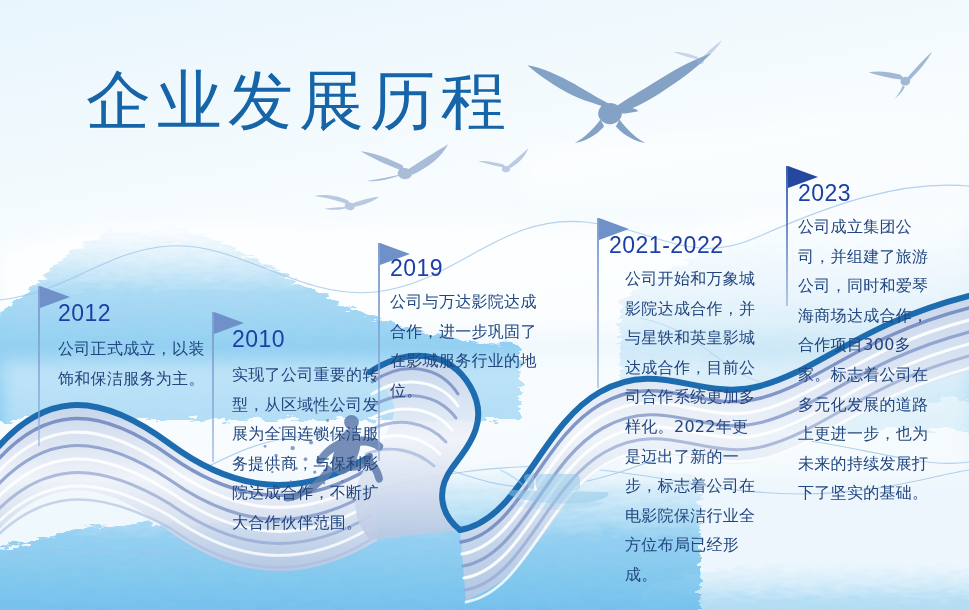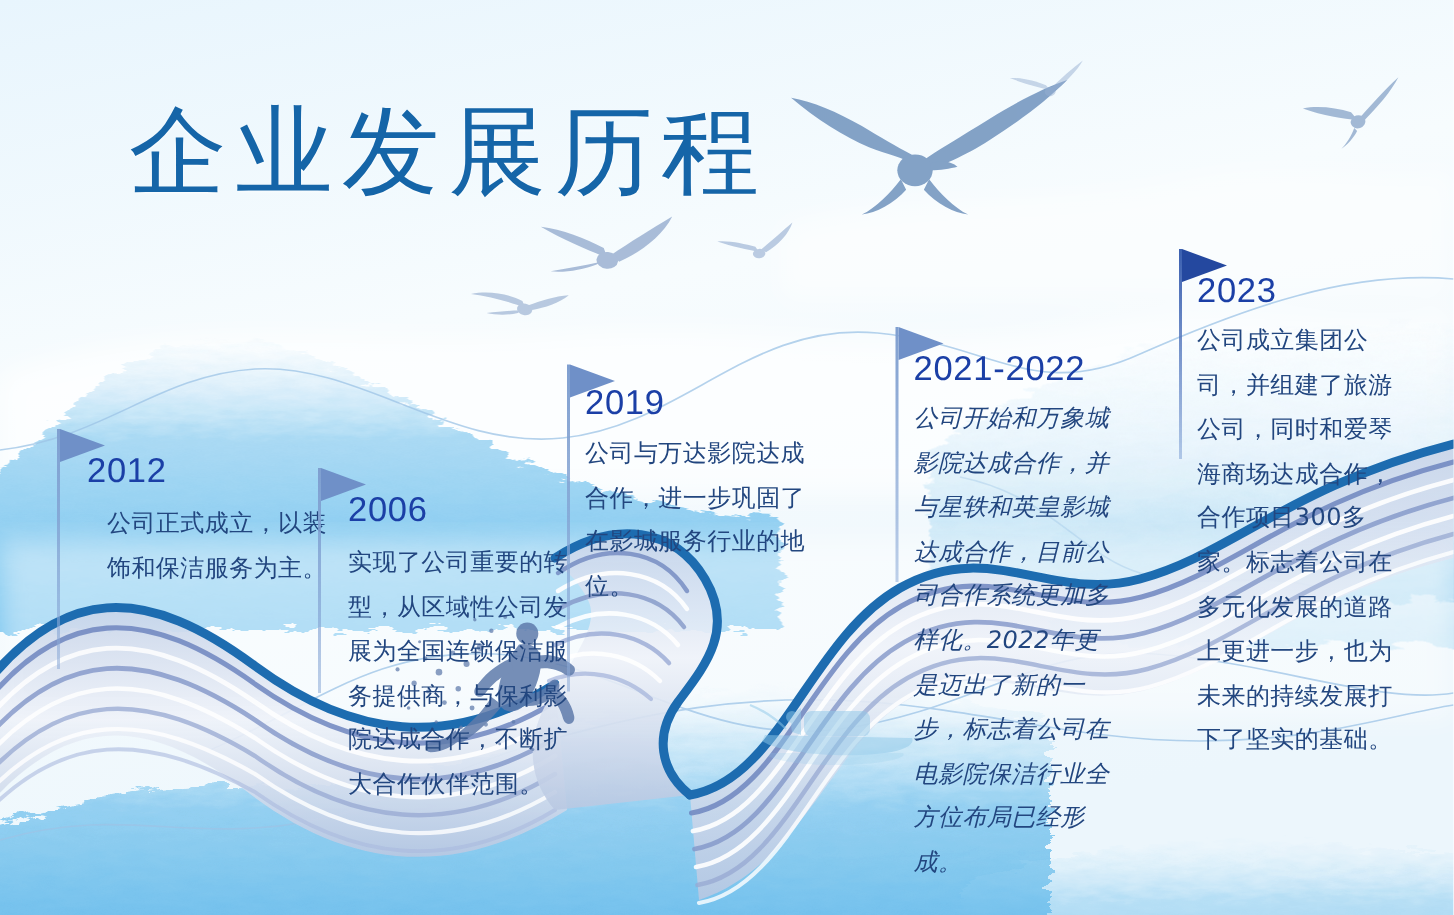--- a/index.html
+++ b/index.html
@@ -75,33 +75,33 @@
     font-size: 16px;
     line-height: 1.85;
     color: #22467f;
     letter-spacing: .3px;
     font-family: "DejaVu Sans", "Liberation Sans", sans-serif;
   }
   
   .m0 { left: 38px;  top: 286px; }
   .m0 .ms-pole    { height: 160px; }
   .m0 .ms-year    { left: 20px;  top: 14px; }
-  .m0 .ms-body    { left: 20px;  top: 48px; width: 160px; text-align: right; }
+  .m0 .ms-body    { left: 20px;  top: 48px; width: 160px; }
   .m1 { left: 212px; top: 312px; }
   .m1 .ms-pole    { height: 150px; }
   .m1 .ms-year    { left: 20px;  top: 14px; }
   .m1 .ms-body    { left: 20px;  top: 48px; width: 148px; }
   .m2 { left: 378px; top: 243px; }
   .m2 .ms-pole    { height: 218px; }
   .m2 .ms-year    { left: 12px;  top: 12px; }
   .m2 .ms-body    { left: 12px;  top: 44px; width: 156px; }
   .m3 { left: 597px; top: 218px; }
   .m3 .ms-pole    { height: 170px; }
   .m3 .ms-year    { left: 12px;  top: 14px; }
-  .m3 .ms-body    { left: 12px;  top: 46px; width: 134px; font-style: italic; }
+  .m3 .ms-body    { left: 28px;  top: 46px; width: 134px; }
   .m4 { left: 786px; top: 166px; }
   .m4 .ms-pennant { border-color: transparent transparent transparent #24489f; }
   .m4 .ms-pole    { height: 140px; background: linear-gradient(to bottom,#3a5fb0, rgba(120,155,210,.5)); }
   .m4 .ms-year    { left: 12px;  top: 14px; }
   .m4 .ms-body    { left: 12px;  top: 46px; width: 140px; }
 </style>
 </head>
 <body>
 
 <div id="poster">
@@ -369,21 +369,21 @@
     </div>
     <div class="ms-year">2012</div>
     <div class="ms-body">公司正式成立，以装饰和保洁服务为主。</div>
   </div>
 
   <div class="milestone m1">
     <div class="ms-flagwrap">
       <div class="ms-pennant"></div>
       <div class="ms-pole"></div>
     </div>
-    <div class="ms-year">2006</div>
+    <div class="ms-year">2010</div>
     <div class="ms-body">实现了公司重要的转型，从区域性公司发展为全国连锁保洁服务提供商，与保利影院达成合作，不断扩大合作伙伴范围。</div>
   </div>
 
   <div class="milestone m2">
     <div class="ms-flagwrap">
       <div class="ms-pennant"></div>
       <div class="ms-pole"></div>
     </div>
     <div class="ms-year">2019</div>
     <div class="ms-body">公司与万达影院达成合作，进一步巩固了在影城服务行业的地位。</div>

